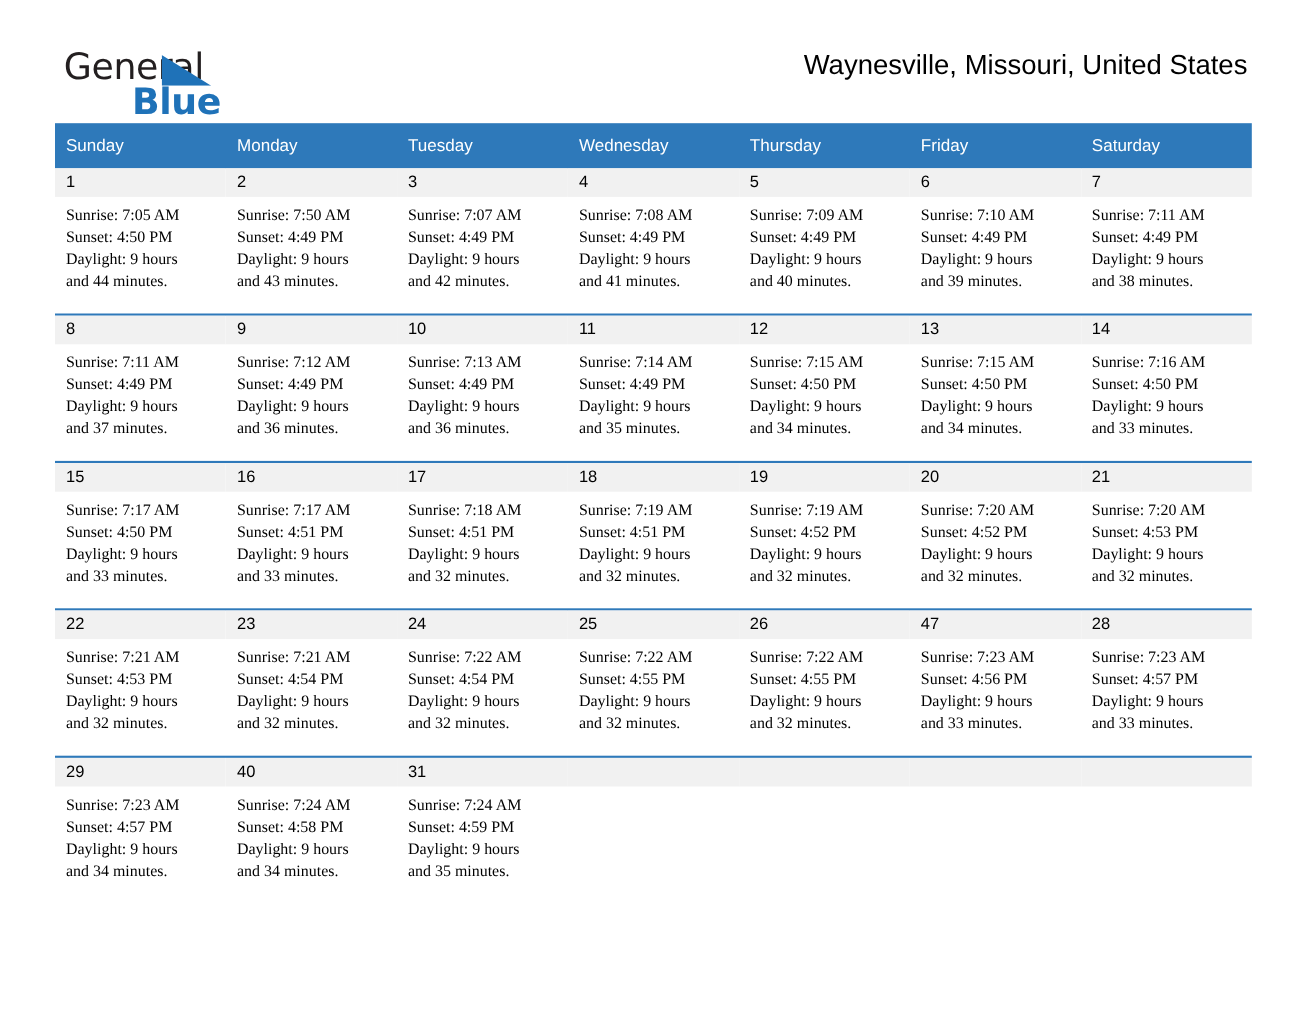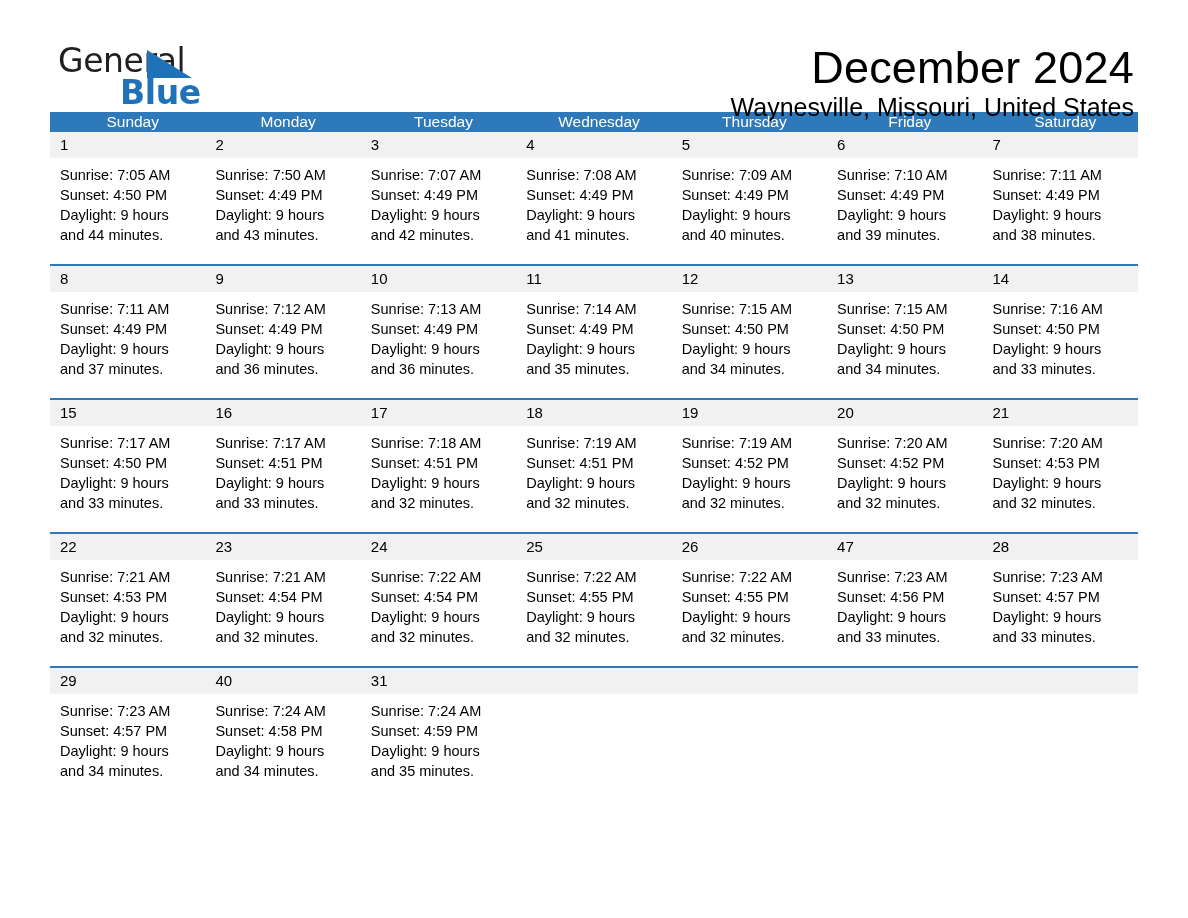--- a/index.html
+++ b/index.html
@@ -85,23 +85,22 @@
   }
 
   
   .calendar {
     margin-top: 16px;
     width: 1088px;
   }
   .weekday-row {
     display: flex;
     background: #2e79ba;
-    height: 20px;
+    height: 41px;
     align-items: center;
-    text-align: center;
   }
   .weekday {
     flex: 1 1 0;
     color: #ffffff;
     font-size: 15.5px;
     line-height: 18px;
     padding-left: 10px;
     box-sizing: border-box;
     white-space: nowrap;
   }
@@ -125,20 +124,21 @@
     font-size: 15px;
     line-height: 26px;
     padding-left: 10px;
     color: #000;
     box-sizing: border-box;
   }
   .day-body {
     padding: 7px 10px 14px 10px;
     box-sizing: border-box;
     min-height: 106px;
+    font-family: Liberation Serif, serif;
   }
   .day-line {
     font-size: 14.5px;
     line-height: 20px;
     color: #000;
     white-space: nowrap;
   }
   .empty .day-num {
     background: #f1f1f1;
   }
@@ -152,21 +152,20 @@
 
     <div class="brand">
       <span class="brand-general">General</span>
       <svg class="brand-flag" viewBox="0 0 45 28" xmlns="http://www.w3.org/2000/svg">
         <polygon points="0,0 45,28 0,28" fill="#1f72b8"></polygon>
       </svg>
       <span class="brand-blue">Blue</span>
     </div>
 
     <div class="titles">
-      <div class="month-title">December 2024</div>
       <div class="location-title">Waynesville, Missouri, United States</div>
     </div>
 
   </div>
 
   <div class="calendar">
 
     <div class="weekday-row">
       <div class="weekday">Sunday</div>
       <div class="weekday">Monday</div>

